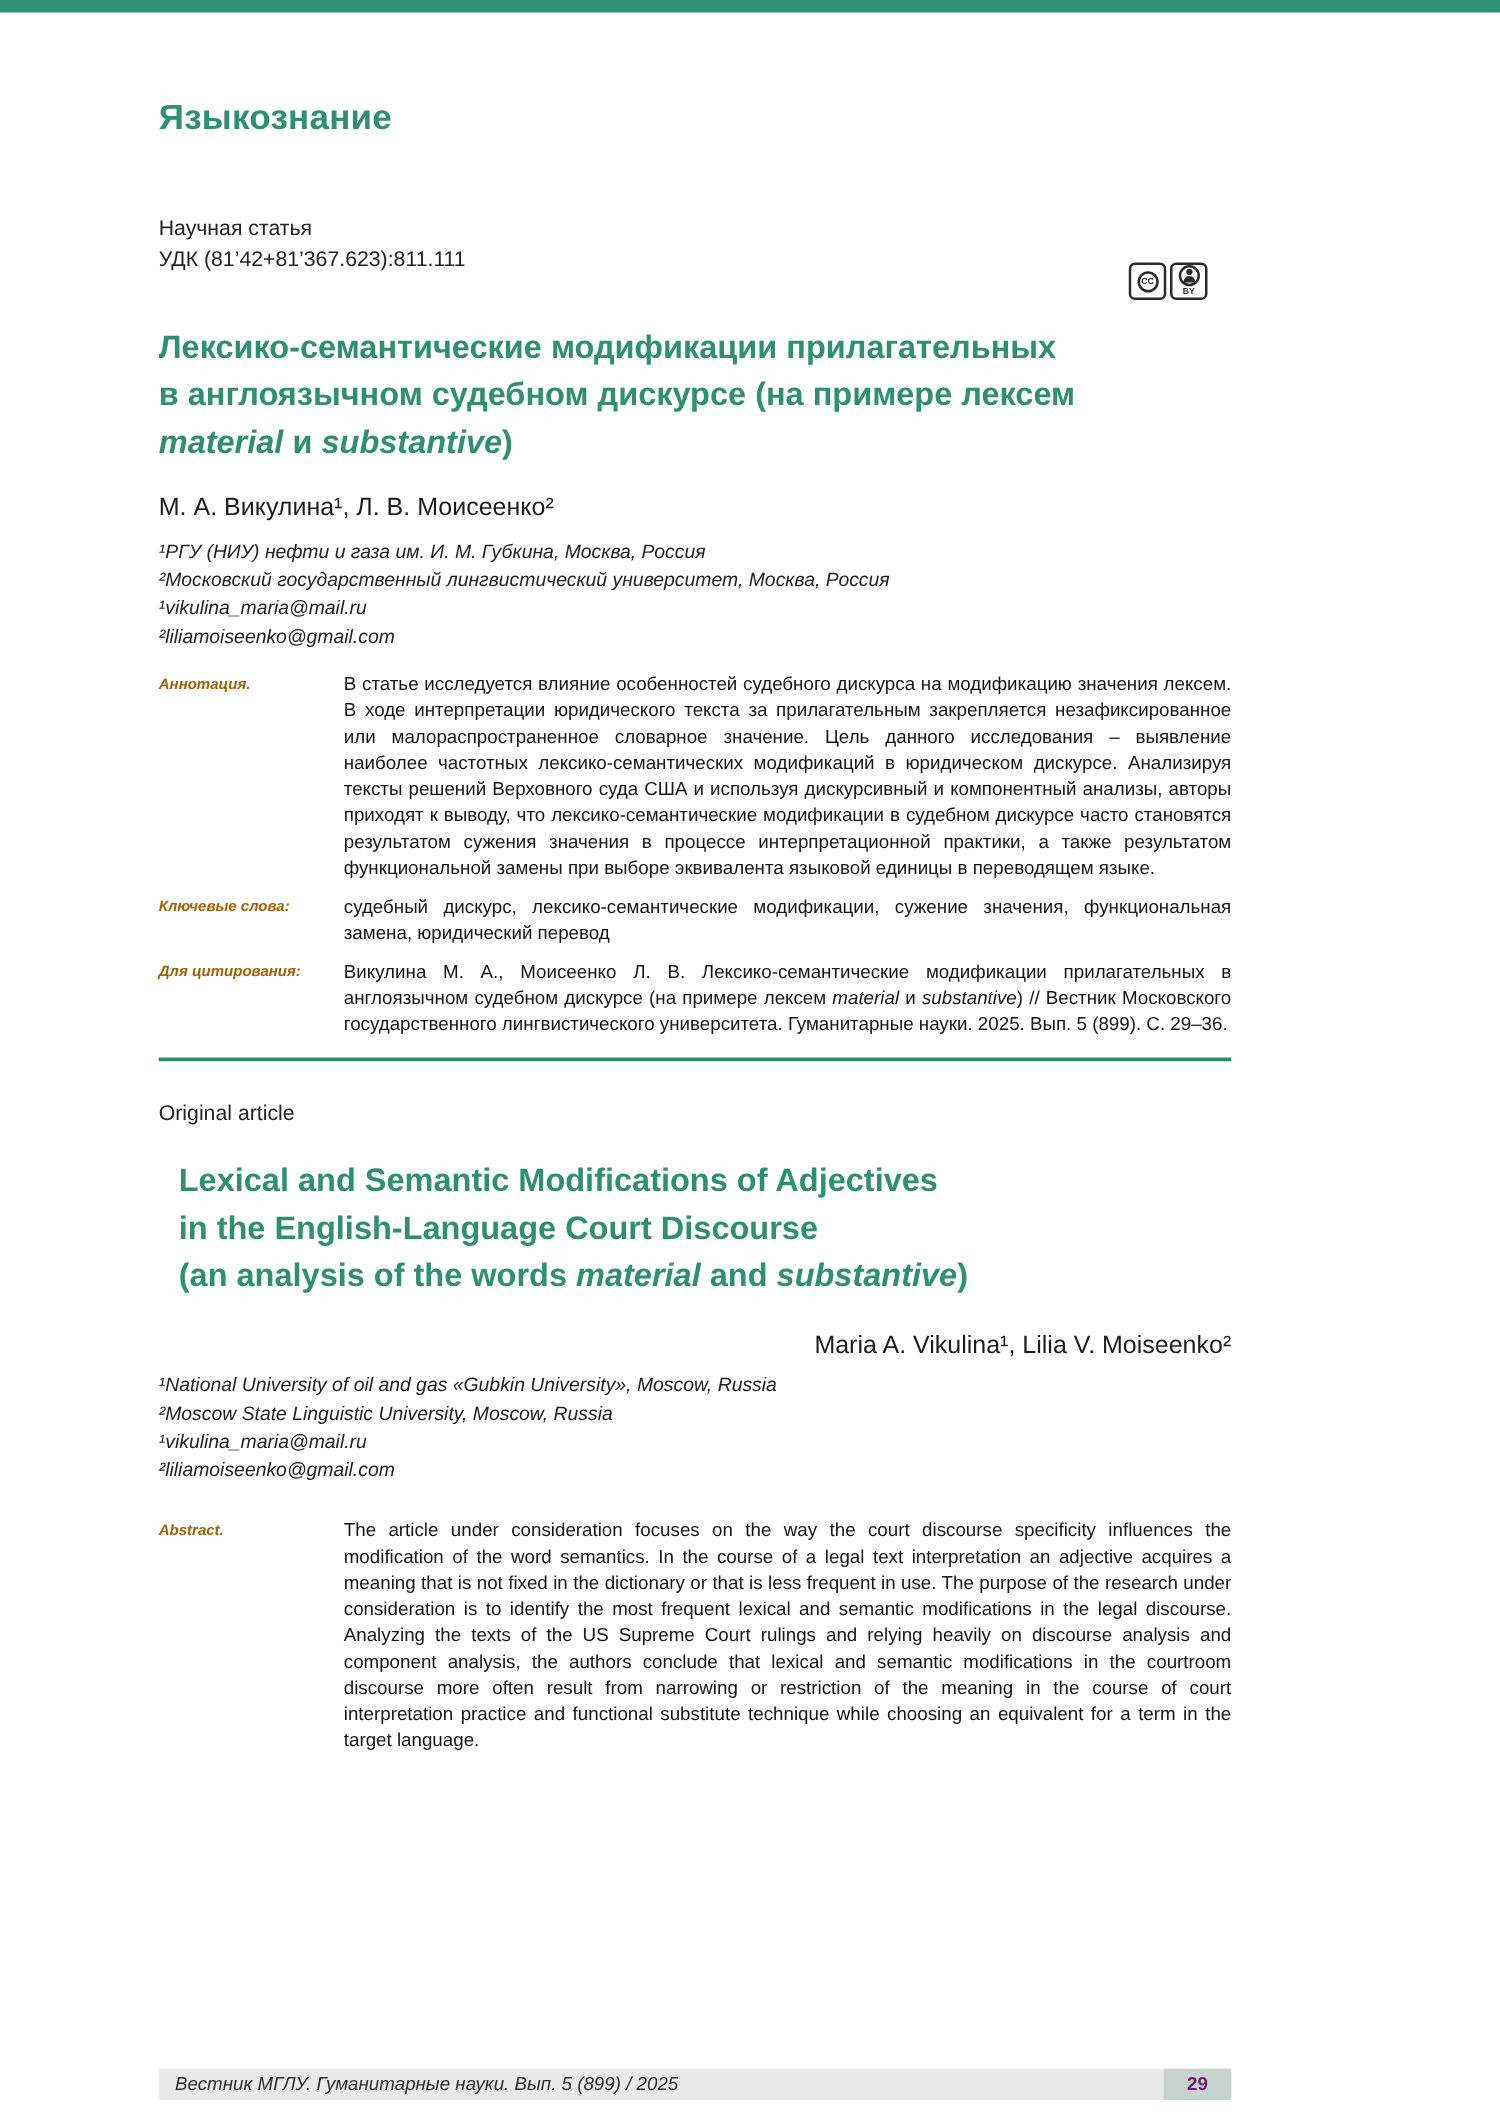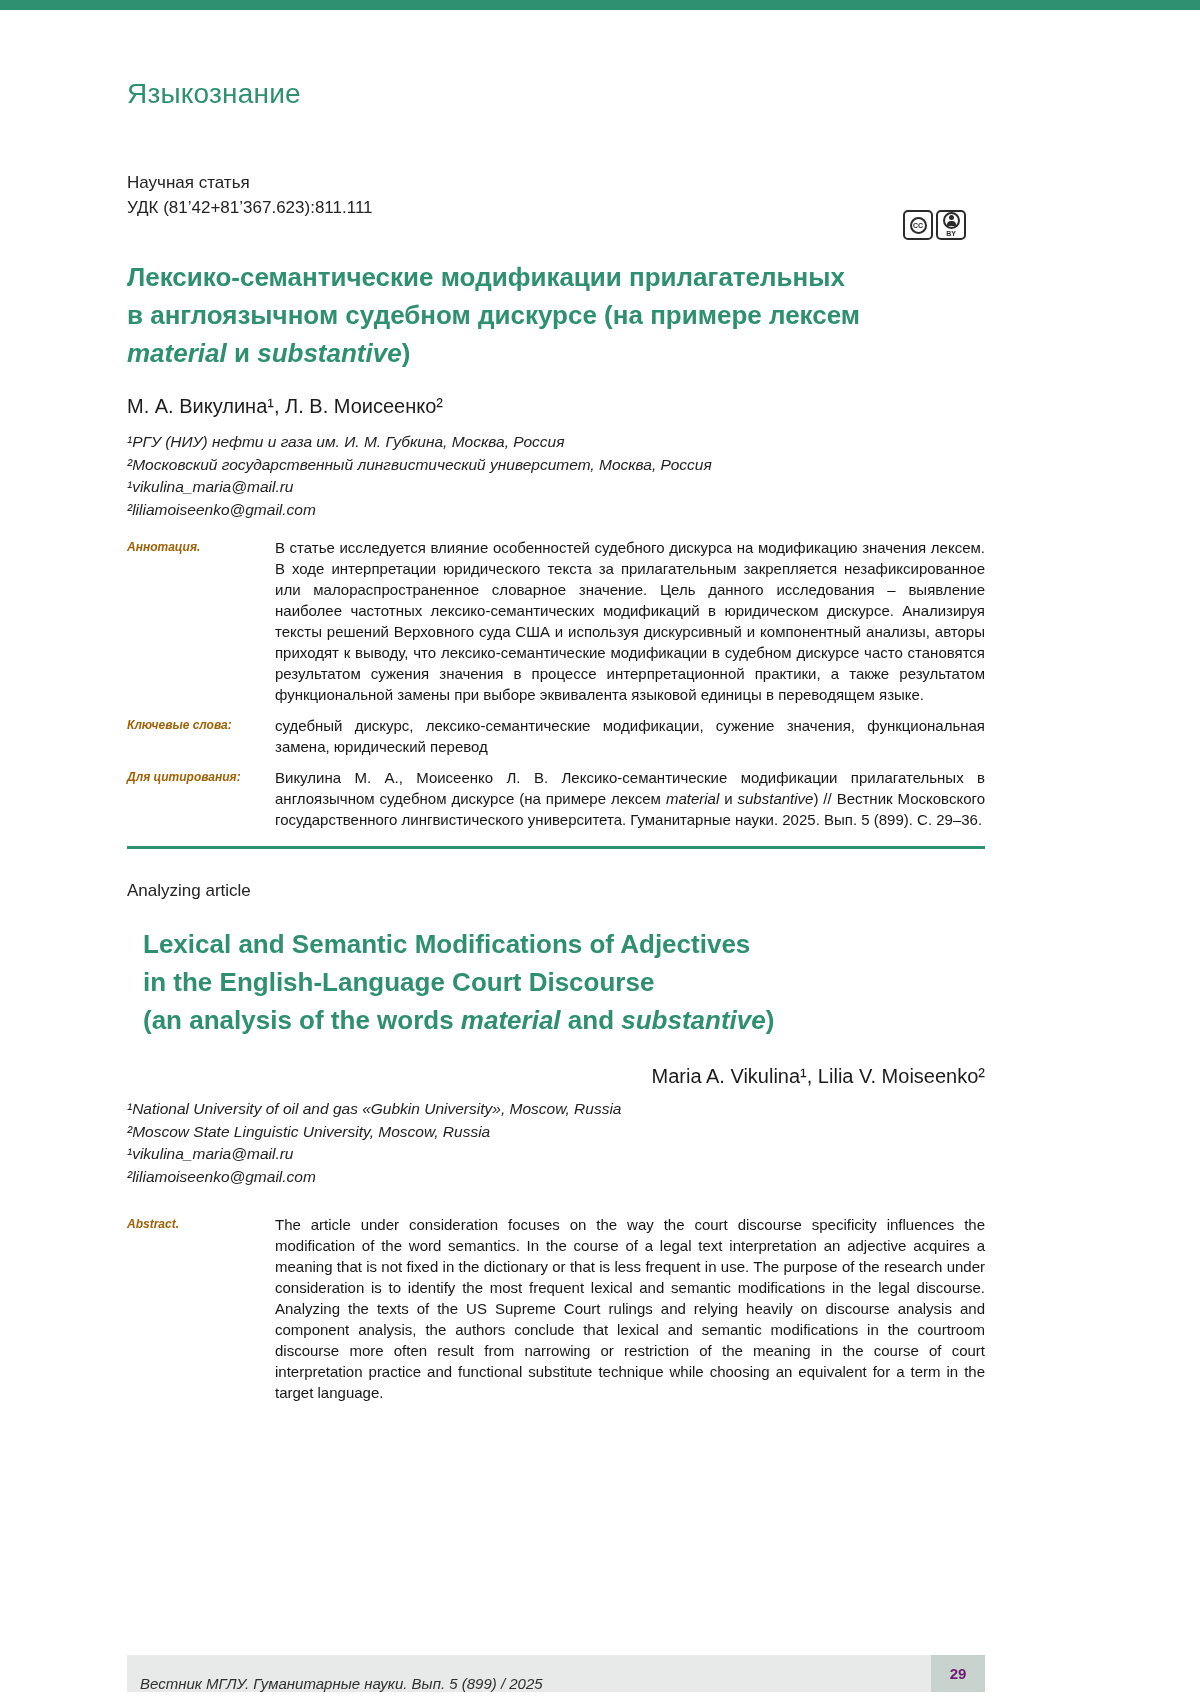--- a/index.html
+++ b/index.html
@@ -14,21 +14,21 @@
     --green: #2e9070;
     --footer_bg: #e8eae9;
     --footer_page_bg: #c9d3cd;
   }
   .topbar {
     position: absolute; top: 0; left: 0; width: 100%; height: 10px;
     background: var(--green);
   }
   .section-heading {
     position: absolute; top: 78px; left: 127px; margin: 0;
-    font-size: 28px; font-weight: normal; color: var(--green);
+    font-size: 28px; font-weight: bold; color: var(--green);
     letter-spacing: 0.2px;
   }
   .meta {
     position: absolute; top: 170px; left: 127px;
     font-size: 17px; line-height: 25px; color: #232323;
   }
   
   .cc-badge { position: absolute; top: 210px; left: 903px; display: flex; gap: 3px; }
   .cc-box {
     width: 30px; height: 30px; border: 2px solid #2b2b2b; border-radius: 5px;
@@ -60,22 +60,22 @@
   .row-label { font-weight: bold; font-style: italic; font-size: 12px; line-height: 21px; color: #a16207; }
   .row-text { font-size: 15px; line-height: 21px; text-align: justify; color: #161616; hyphens: auto; }
   .rule { height: 3px; background: var(--green); margin-top: 16px; }
   .orig { margin-top: 30px; font-size: 17px; line-height: 24px; color: #232323; }
   .title-en-flow { margin-top: 22px; margin-left: 16px; }
   .authors-en-flow { margin-top: 26px; }
   .affils-en-flow { margin-top: 10px; }
   .abstract-en-flow { margin-top: 26px; }
 
   .footer {
-    position: absolute; top: 1655px; left: 127px; width: 858px; height: 37px;
-    background: var(--footer_bg); display: flex; align-items: flex-end;
+    position: absolute; top: 1655px; left: 127px; width: 858px; height: 25px;
+    background: var(--footer_bg); display: flex; align-items: center;
   }
   .footer-journal { flex: 1; padding-left: 13px; font-size: 15px; font-style: italic; color: #2e2e2e; }
   .footer-page {
     width: 54px; height: 100%; background: var(--footer_page_bg);
     display: flex; align-items: center; justify-content: center;
     font-size: 15px; font-weight: bold; color: #701a75;
   }
 </style>
 </head>
 <body>
@@ -131,21 +131,21 @@
       <div class="row-text">судебный дискурс, лексико-семантические модификации, сужение значения, функциональная замена, юридический перевод</div>
     </div>
 
     <div class="row">
       <div class="row-label">Для цитирования:</div>
       <div class="row-text"><span>Викулина М. А., Моисеенко Л. В. Лексико-семантические модификации прилагательных в англоязычном судебном дискурсе (на примере лексем </span><span class="it">material</span><span> и </span><span class="it">substantive</span><span>) // Вестник Московского государственного лингвистического университета. Гуманитарные науки. 2025. Вып. 5 (899). С. 29–36.</span></div>
     </div>
 
     <div class="rule"></div>
 
-    <div class="orig">Analyzing article</div>
+    <div class="orig">Original article</div>
 
     <h2 class="title title-en-flow" lang="en">
       <span class="tline">Lexical and Semantic Modifications of Adjectives</span>
       <span class="tline">in the English-Language Court Discourse</span>
       <span class="tline"><span>(an analysis of the words </span><span class="it">material</span><span> and </span><span class="it">substantive</span><span>)</span></span>
     </h2>
 
     <div class="authors-line authors-en-flow" lang="en">Maria A. Vikulina¹, Lilia V. Moiseenko²</div>
 
     <div class="affil-lines affils-en-flow" lang="en">

